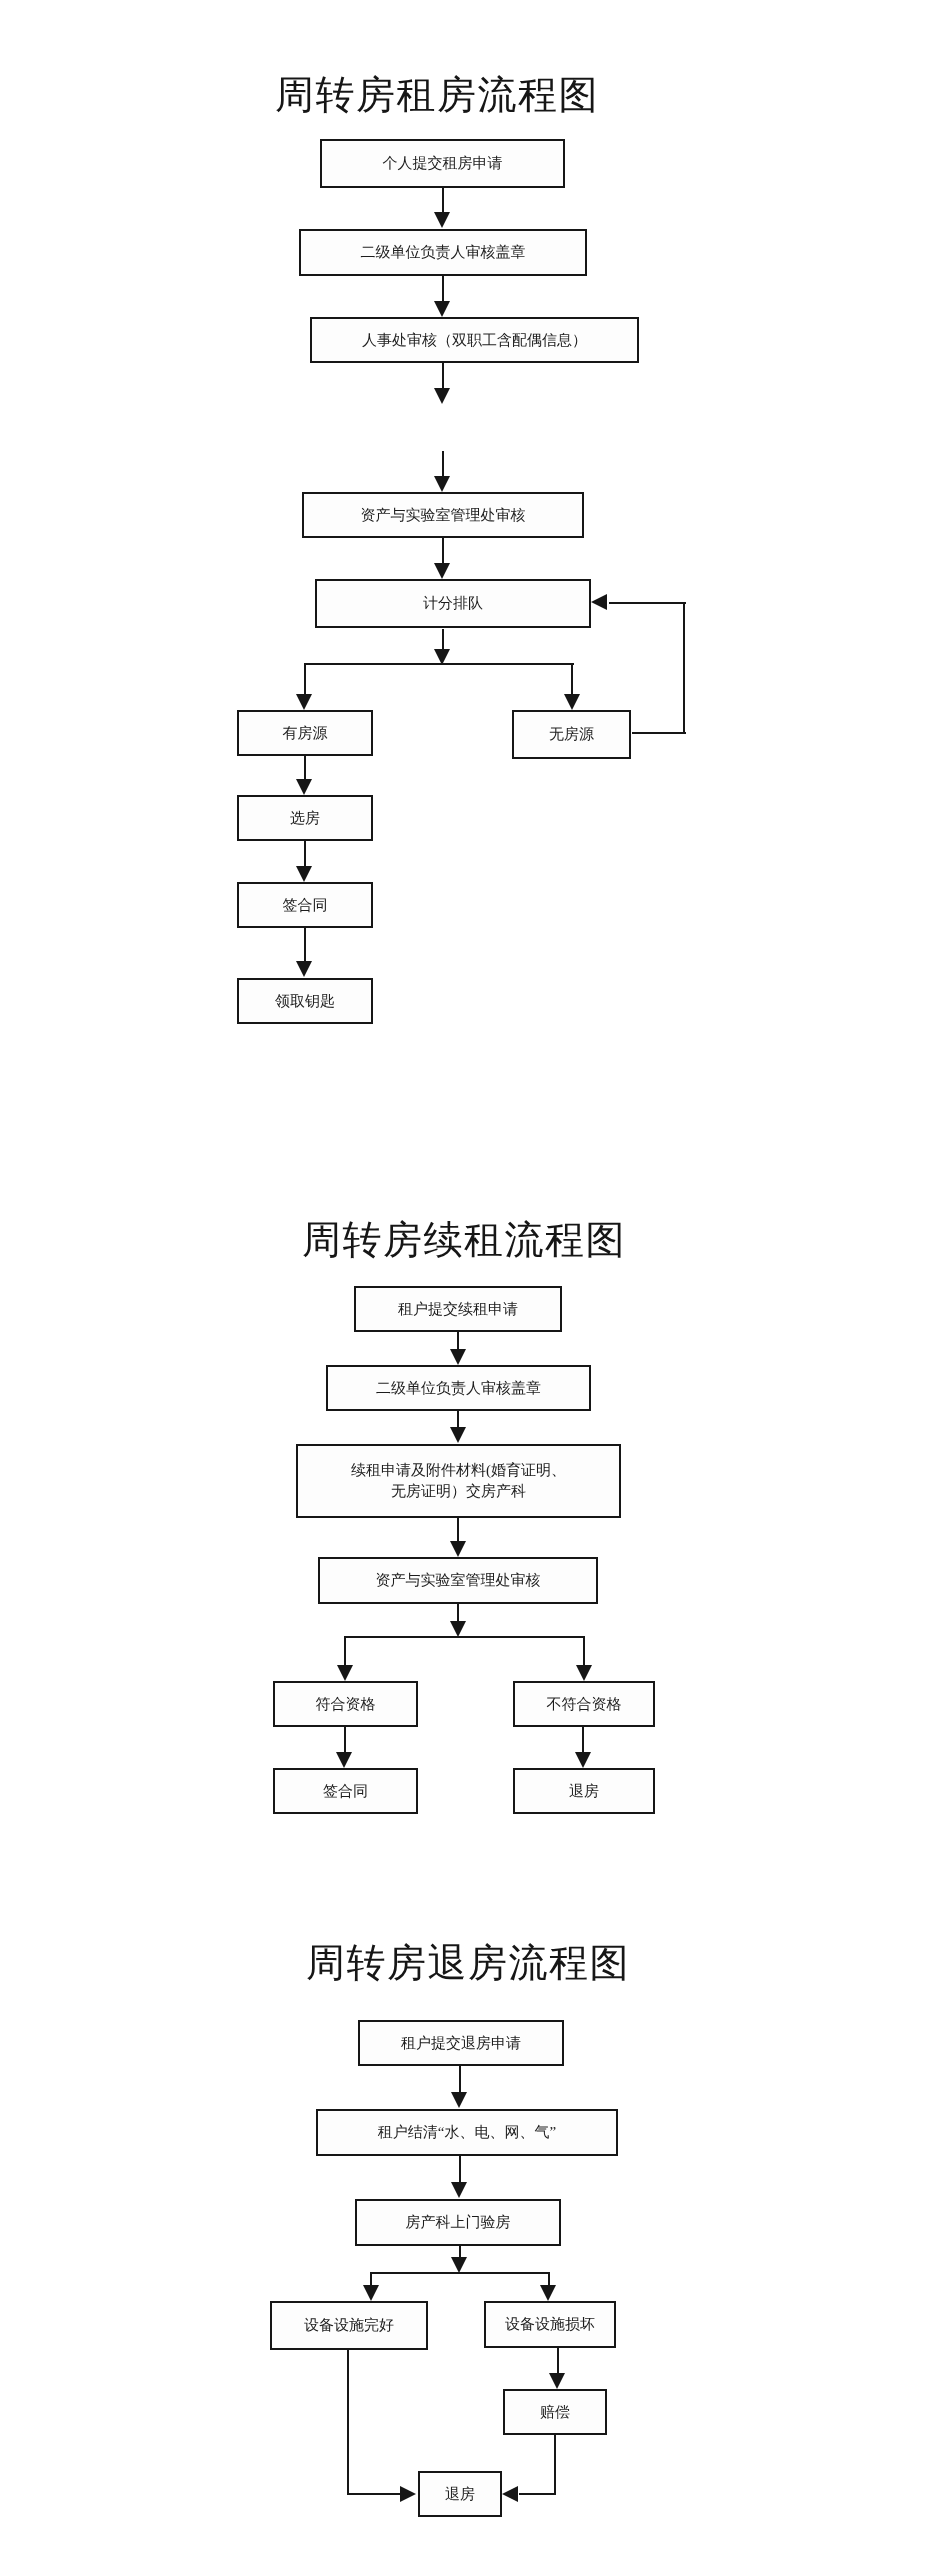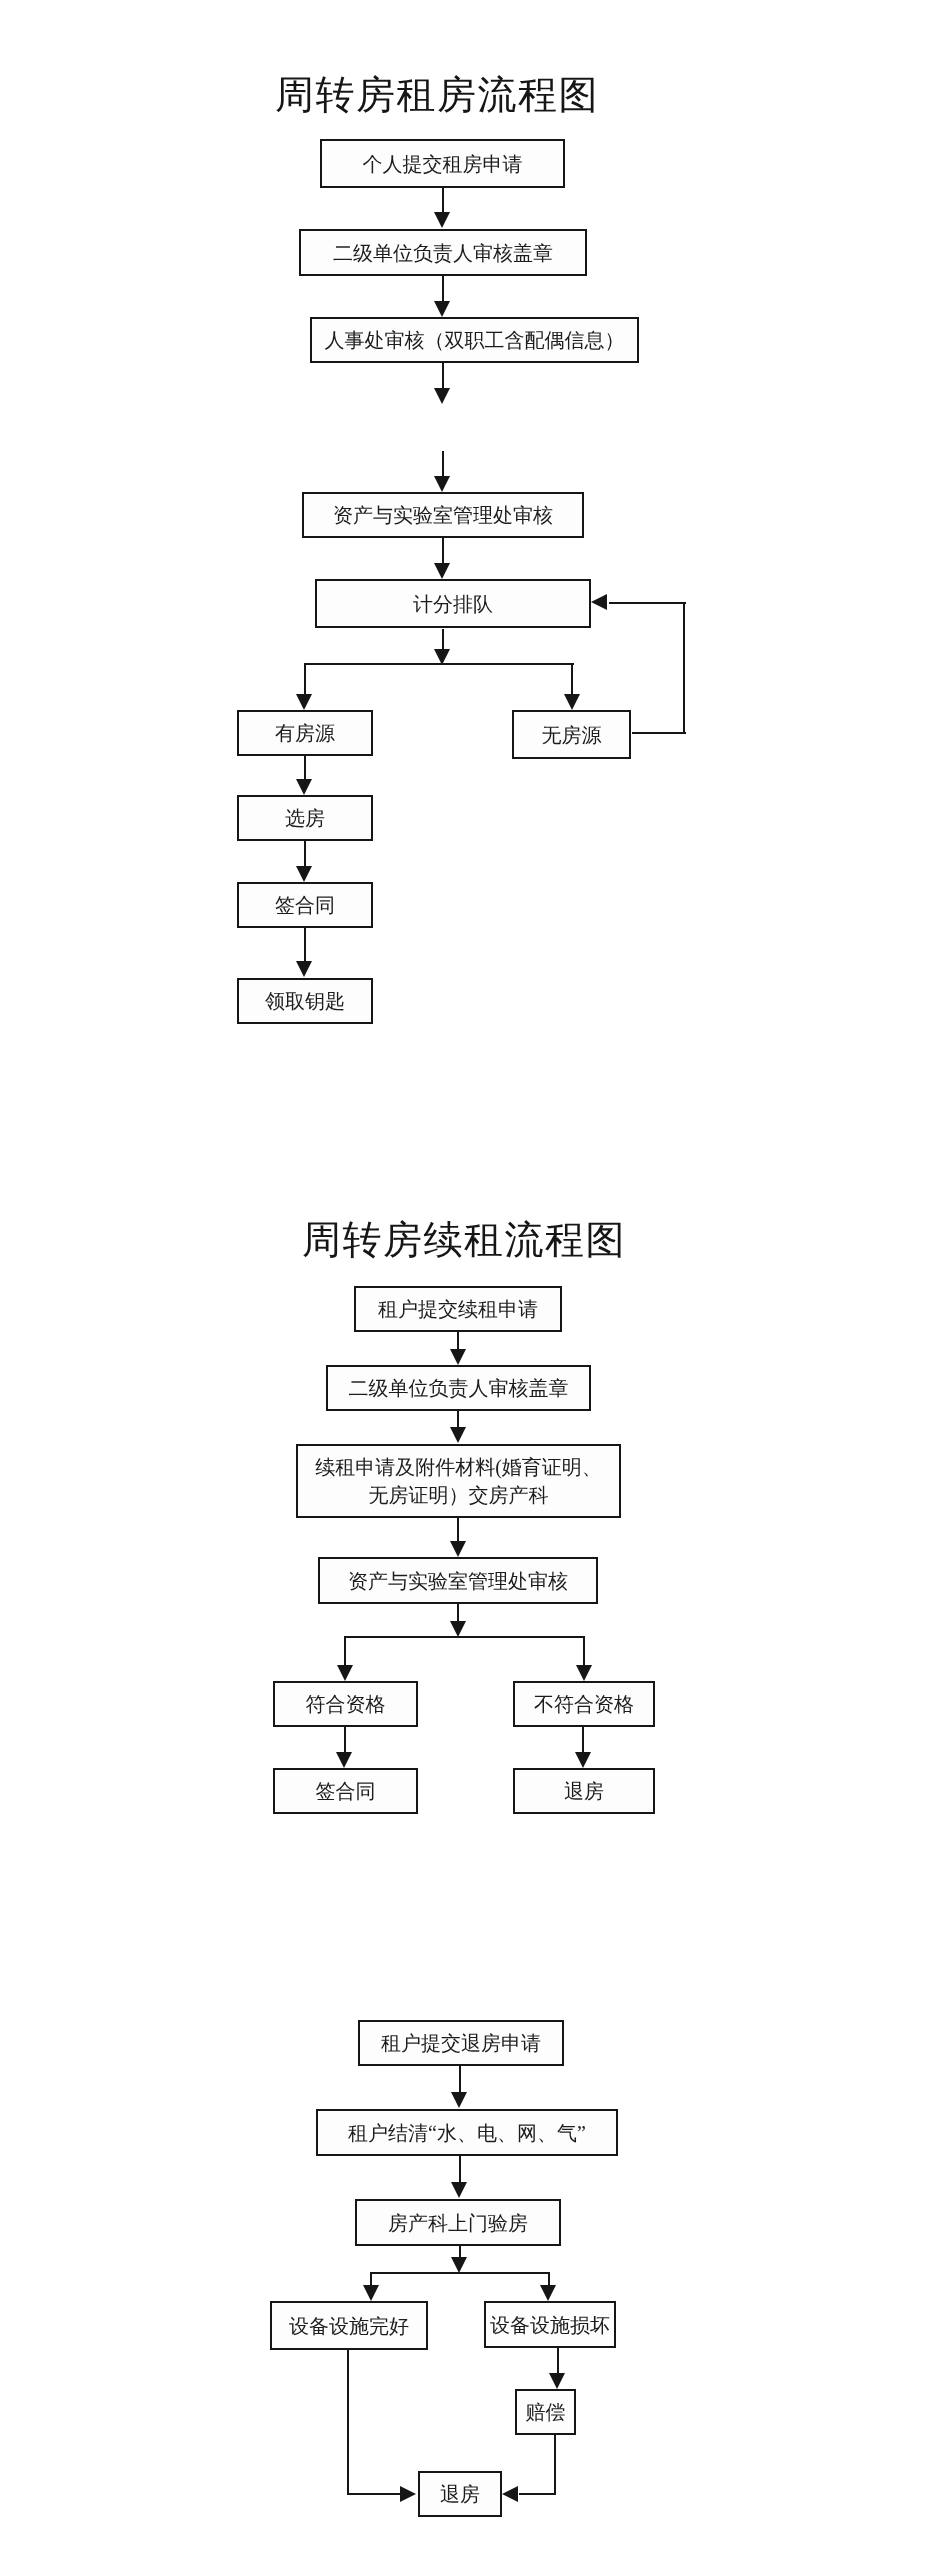--- a/index.html
+++ b/index.html
@@ -19,21 +19,21 @@
     white-space:nowrap;
     color:#161616;
   }
   .node{
     position:absolute;
     box-sizing:border-box;
     border:2.2px solid #161616;
     background:#fdfdfd;
     display:flex;align-items:center;justify-content:center;
     text-align:center;
-    font-size:20px;
+    font-size:15px;
     line-height:1.4;
     color:#1c1c1c;
   }
   .vline{position:absolute;width:2.2px;background:#161616;}
   .hline{position:absolute;height:2.2px;background:#161616;}
   .head-down{position:absolute;width:0;height:0;
     border-left:8px solid transparent;border-right:8px solid transparent;
     border-top:16px solid #161616;}
   .head-left{position:absolute;width:0;height:0;
     border-top:8px solid transparent;border-bottom:8px solid transparent;
@@ -131,20 +131,21 @@
   <div class="node" style="left:513px;top:1681px;width:142px;height:46px;">不符合资格</div>
 
   <div class="vline" style="left:344px;top:1727px;height:26px;"></div>
   <div class="head-down" style="left:336px;top:1752px;"></div>
   <div class="vline" style="left:582px;top:1727px;height:26px;"></div>
   <div class="head-down" style="left:575px;top:1752px;"></div>
 
   <div class="node" style="left:273px;top:1768px;width:145px;height:46px;">签合同</div>
   <div class="node" style="left:513px;top:1768px;width:142px;height:46px;">退房</div>
 
+  <div class="chart-title" style="left:468px;top:1936px;">周转房退房流程图</div>
 
   <div class="node" style="left:358px;top:2020px;width:206px;height:46px;">租户提交退房申请</div>
   <div class="vline" style="left:459px;top:2066px;height:27px;"></div>
   <div class="head-down" style="left:451px;top:2092px;"></div>
 
   <div class="node" style="left:316px;top:2109px;width:302px;height:47px;">租户结清“水、电、网、气”</div>
   <div class="vline" style="left:459px;top:2156px;height:27px;"></div>
   <div class="head-down" style="left:451px;top:2182px;"></div>
 
   <div class="node" style="left:355px;top:2199px;width:206px;height:47px;">房产科上门验房</div>
@@ -155,21 +156,21 @@
   <div class="vline" style="left:370px;top:2273px;height:13.3px;"></div>
   <div class="head-down" style="left:363px;top:2285px;"></div>
   <div class="vline" style="left:548px;top:2273px;height:13.3px;"></div>
   <div class="head-down" style="left:540px;top:2285px;"></div>
 
   <div class="node" style="left:270px;top:2301px;width:158px;height:49px;">设备设施完好</div>
   <div class="node" style="left:484px;top:2301px;width:132px;height:47px;">设备设施损坏</div>
 
   <div class="vline" style="left:557px;top:2348px;height:25px;"></div>
   <div class="head-down" style="left:549px;top:2373px;"></div>
-  <div class="node" style="left:515px;top:2389px;width:61px;height:46px;">赔偿</div>
+  <div class="node" style="left:503px;top:2389px;width:104px;height:46px;">赔偿</div>
 
   <div class="vline" style="left:347px;top:2348px;height:147px;"></div>
   <div class="hline" style="left:347px;top:2493px;width:55px;"></div>
   <div class="head-right" style="left:400px;top:2486px;"></div>
 
   <div class="vline" style="left:554px;top:2434px;height:60px;"></div>
   <div class="hline" style="left:519px;top:2493px;width:37px;"></div>
   <div class="head-left" style="left:502px;top:2486px;"></div>
 
   <div class="node" style="left:418px;top:2471px;width:84px;height:46px;">退房</div>

